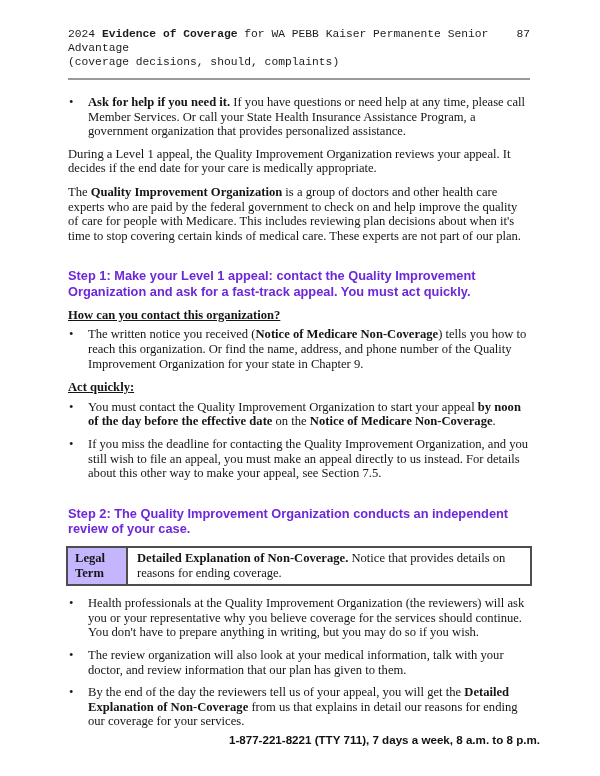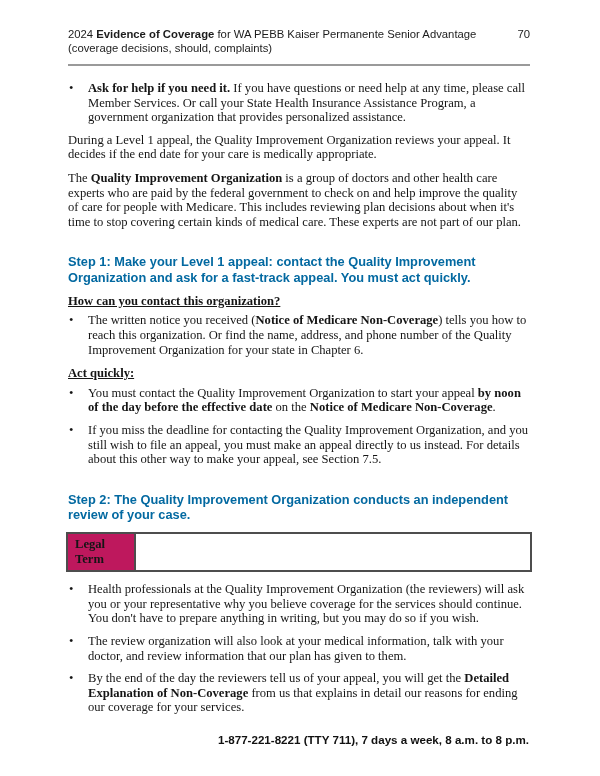--- a/index.html
+++ b/index.html
@@ -12,21 +12,21 @@
     font-size: 12.6px;
     line-height: 14.6px;
     color: #151515;
     overflow: hidden;
   }
   .page {
     padding: 27px 70px 0 68px;
   }
   
   .doc-header {
-    font-family: Liberation Sans, sans-serif;
+    font-family: Liberation Mono, monospace;
     font-size: 11.3px;
     line-height: 14px;
     color: #1c1c1c;
   }
   .doc-header .line1 {
     display: flex;
     justify-content: space-between;
   }
   .header-rule {
     border: none;
@@ -40,21 +40,21 @@
     font-weight: bold;
     margin: 9px 0 5px 0;
     text-decoration: underline;
   }
   .step-heading {
     font-family: "Liberation Sans", sans-serif;
     font-weight: bold;
     font-size: 12.8px;
     line-height: 15.2px;
     margin: 25px 0 7px 0;
-    color: #0369a1;
+    color: #6d28d9;
   }
   ul.doc-list {
     list-style: none;
     margin: 0 0 3px 0;
   }
   ul.doc-list li {
     position: relative;
     padding-left: 20px;
     margin-bottom: 8px;
   }
@@ -64,52 +64,52 @@
     top: 0;
   }
   
   .legal-table {
     display: flex;
     border: 2px solid #4d4d4d;
     margin: 10px 0 10px -2px;
     width: calc(100% + 4px);
   }
   .legal-table .label-cell {
-    background: #be185d;
+    background: #c4b5fd;
     border-right: 2px solid #4d4d4d;
     font-weight: bold;
     padding: 3px 7px 4px 7px;
-    width: 68px;
+    width: 60px;
     flex: 0 0 auto;
   }
   .legal-table .def-cell {
     padding: 3px 9px 4px 9px;
     flex: 1 1 auto;
   }
   
   .doc-footer {
     position: absolute;
-    right: 71px;
+    right: 60px;
     bottom: 28px;
     font-family: "Liberation Sans", sans-serif;
     font-weight: bold;
     font-size: 11.6px;
     color: #111;
     white-space: nowrap;
   }
 </style>
 </head>
 <body>
 
 <div class="page">
 
   <div class="doc-header">
     <div class="line1">
       <span><span>2024 </span><span style="font-weight: bold;">Evidence of Coverage</span><span> for WA PEBB Kaiser Permanente Senior Advantage</span></span>
-      <span>70</span>
+      <span>87</span>
     </div>
     <div>(coverage decisions, should, complaints)</div>
     <hr class="header-rule">
   </div>
 
   <div class="content">
 
     <ul class="doc-list">
       <li>
         <span class="bullet-dot">•</span>
@@ -121,41 +121,42 @@
 
     <p class="body-para"><span>The </span><span style="font-weight: bold;">Quality Improvement Organization</span><span> is a group of doctors and other health care experts who are paid by the federal government to check on and help improve the quality of care for people with Medicare. This includes reviewing plan decisions about when it's time to stop covering certain kinds of medical care. These experts are not part of our plan.</span></p>
 
     <div class="step-heading">Step 1: Make your Level 1 appeal: contact the Quality Improvement Organization and ask for a fast-track appeal. You must act quickly.</div>
 
     <div class="serif-head">How can you contact this organization?</div>
 
     <ul class="doc-list">
       <li>
         <span class="bullet-dot">•</span>
-        <span><span>The written notice you received (</span><span style="font-weight: bold;">Notice of Medicare Non-Coverage</span><span>) tells you how to reach this organization. Or find the name, address, and phone number of the Quality Improvement Organization for your state in Chapter 6.</span></span>
+        <span><span>The written notice you received (</span><span style="font-weight: bold;">Notice of Medicare Non-Coverage</span><span>) tells you how to reach this organization. Or find the name, address, and phone number of the Quality Improvement Organization for your state in Chapter 9.</span></span>
       </li>
     </ul>
 
     <div class="serif-head">Act quickly:</div>
 
     <ul class="doc-list">
       <li>
         <span class="bullet-dot">•</span>
         <span><span>You must contact the Quality Improvement Organization to start your appeal </span><span style="font-weight: bold;">by noon of the day before the effective date</span><span> on the </span><span style="font-weight: bold;">Notice of Medicare Non-Coverage</span><span>.</span></span>
       </li>
       <li>
         <span class="bullet-dot">•</span>
         <span><span>If you miss the deadline for contacting the Quality Improvement Organization, and you still wish to file an appeal, you must make an appeal directly to us instead. For details about this other way to make your appeal, see Section 7.5.</span></span>
       </li>
     </ul>
 
     <div class="step-heading">Step 2: The Quality Improvement Organization conducts an independent review of your case.</div>
 
     <div class="legal-table">
       <div class="label-cell">Legal Term</div>
+      <div class="def-cell"><span style="font-weight: bold;">Detailed Explanation of Non-Coverage.</span><span> Notice that provides details on reasons for ending coverage.</span></div>
     </div>
 
 
     <ul class="doc-list">
       <li>
         <span class="bullet-dot">•</span>
         <span><span>Health professionals at the Quality Improvement Organization (the reviewers) will ask you or your representative why you believe coverage for the services should continue. You don't have to prepare anything in writing, but you may do so if you wish.</span></span>
       </li>
       <li>
         <span class="bullet-dot">•</span>

